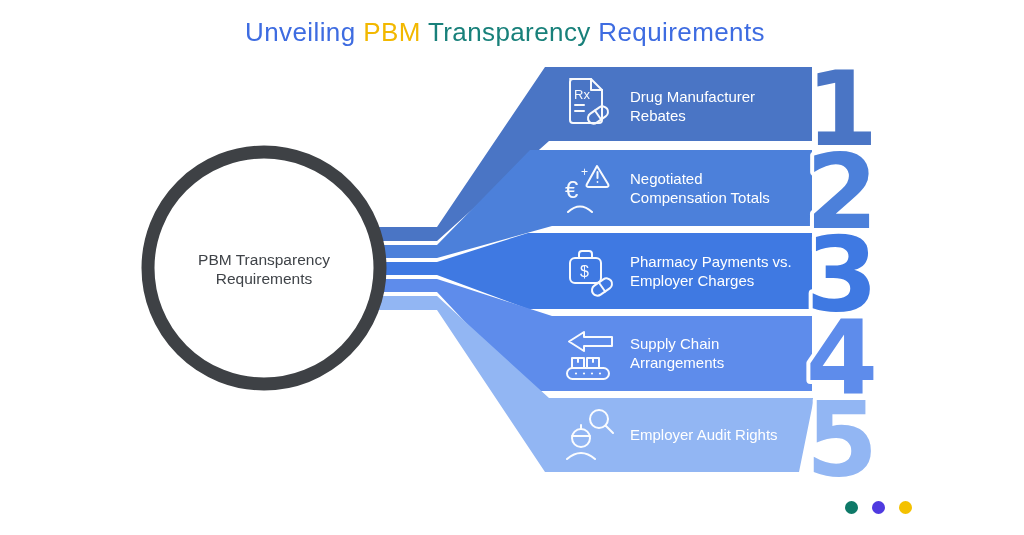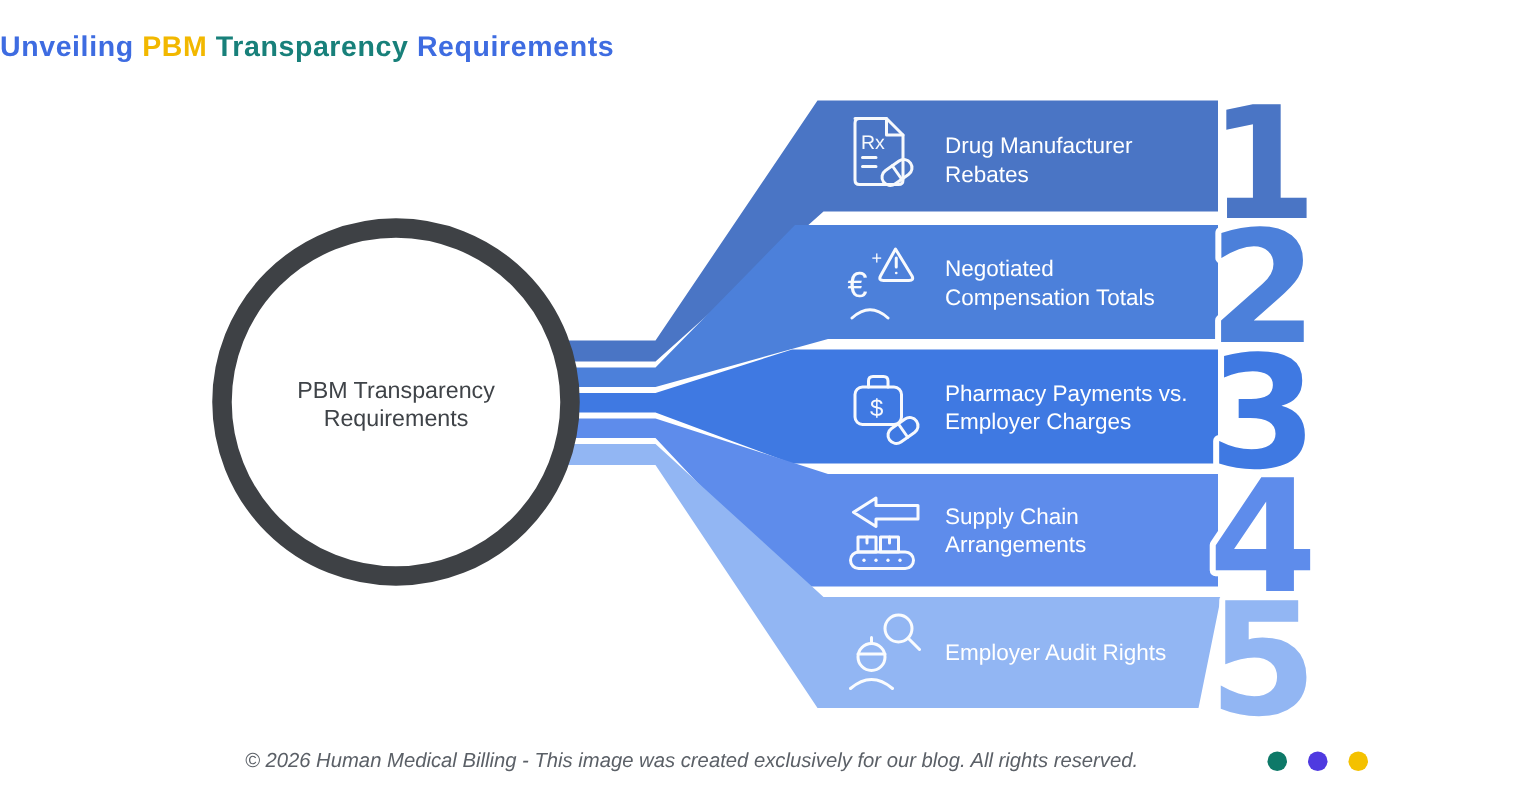--- a/index.html
+++ b/index.html
@@ -1,19 +1,19 @@
 <!DOCTYPE html>
 <html><head>
 <meta charset="utf-8">
 <style>
   html,body{margin:0;padding:0;background:#fff;}
   .stage{position:relative;width:1024px;height:535px;background:#ffffff;overflow:hidden;
          font-family:"Liberation Sans",sans-serif;}
-  .title{position:absolute;top:14px;left:0;width:1010px;
-         font-size:19px;font-weight:bold;letter-spacing:.4px;line-height:36px;}
+  .title{position:absolute;top:14px;left:0;width:1010px;text-align:center;
+         font-size:26px;font-weight:normal;letter-spacing:.4px;line-height:36px;}
   .diagram-svg{position:absolute;top:0;left:0;}
   .band-label{font-family:"Liberation Sans",sans-serif;font-size:15px;fill:#ffffff;}
   .circle-label{font-family:"Liberation Sans",sans-serif;font-size:15.5px;fill:#3f4348;}
   .big-number{font-family:"DejaVu Sans",sans-serif;font-size:104px;font-weight:bold;
               paint-order:stroke fill;stroke:#ffffff;stroke-width:8px;stroke-linejoin:round;}
   .icon{stroke:#fff;stroke-width:2;fill:none;stroke-linecap:round;stroke-linejoin:round;opacity:.96;}
   .icon-glyph{font-family:"Liberation Sans",sans-serif;fill:#ffffff;stroke:none;}
   .footer-text{position:absolute;top:499px;left:0;width:922px;text-align:center;
                font-size:13.5px;font-style:italic;color:#5b6067;}
   .dot{position:absolute;top:501px;width:13px;height:13px;border-radius:50%;}
@@ -104,17 +104,16 @@
     <text class="band-label" x="630" y="368">Arrangements</text>
     <text class="band-label" x="630" y="440">Employer Audit Rights</text>
 
     <text class="big-number" x="842" y="145" text-anchor="middle" fill="#4a75c5"><tspan>1</tspan></text>
     <text class="big-number" x="842" y="228" text-anchor="middle" fill="#4c80da"><tspan>2</tspan></text>
     <text class="big-number" x="842" y="311" text-anchor="middle" fill="#3f79e2"><tspan>3</tspan></text>
     <text class="big-number" x="842" y="394" text-anchor="middle" fill="#5e8ceb"><tspan>4</tspan></text>
     <text class="big-number" x="842" y="476" text-anchor="middle" fill="#92b6f3"><tspan>5</tspan></text>
   </svg>
 
-  <div class="footer-text">© 2026 Human Medical Billing - This image was created exclusively for our blog. All rights reserved.</div>
   <span class="dot" style="left: 845px; background-color: rgb(14, 121, 104);"></span>
   <span class="dot" style="left: 872px; background-color: rgb(79, 58, 224);"></span>
   <span class="dot" style="left: 899px; background-color: rgb(244, 193, 0);"></span>
 </div>
 
 </body></html>

